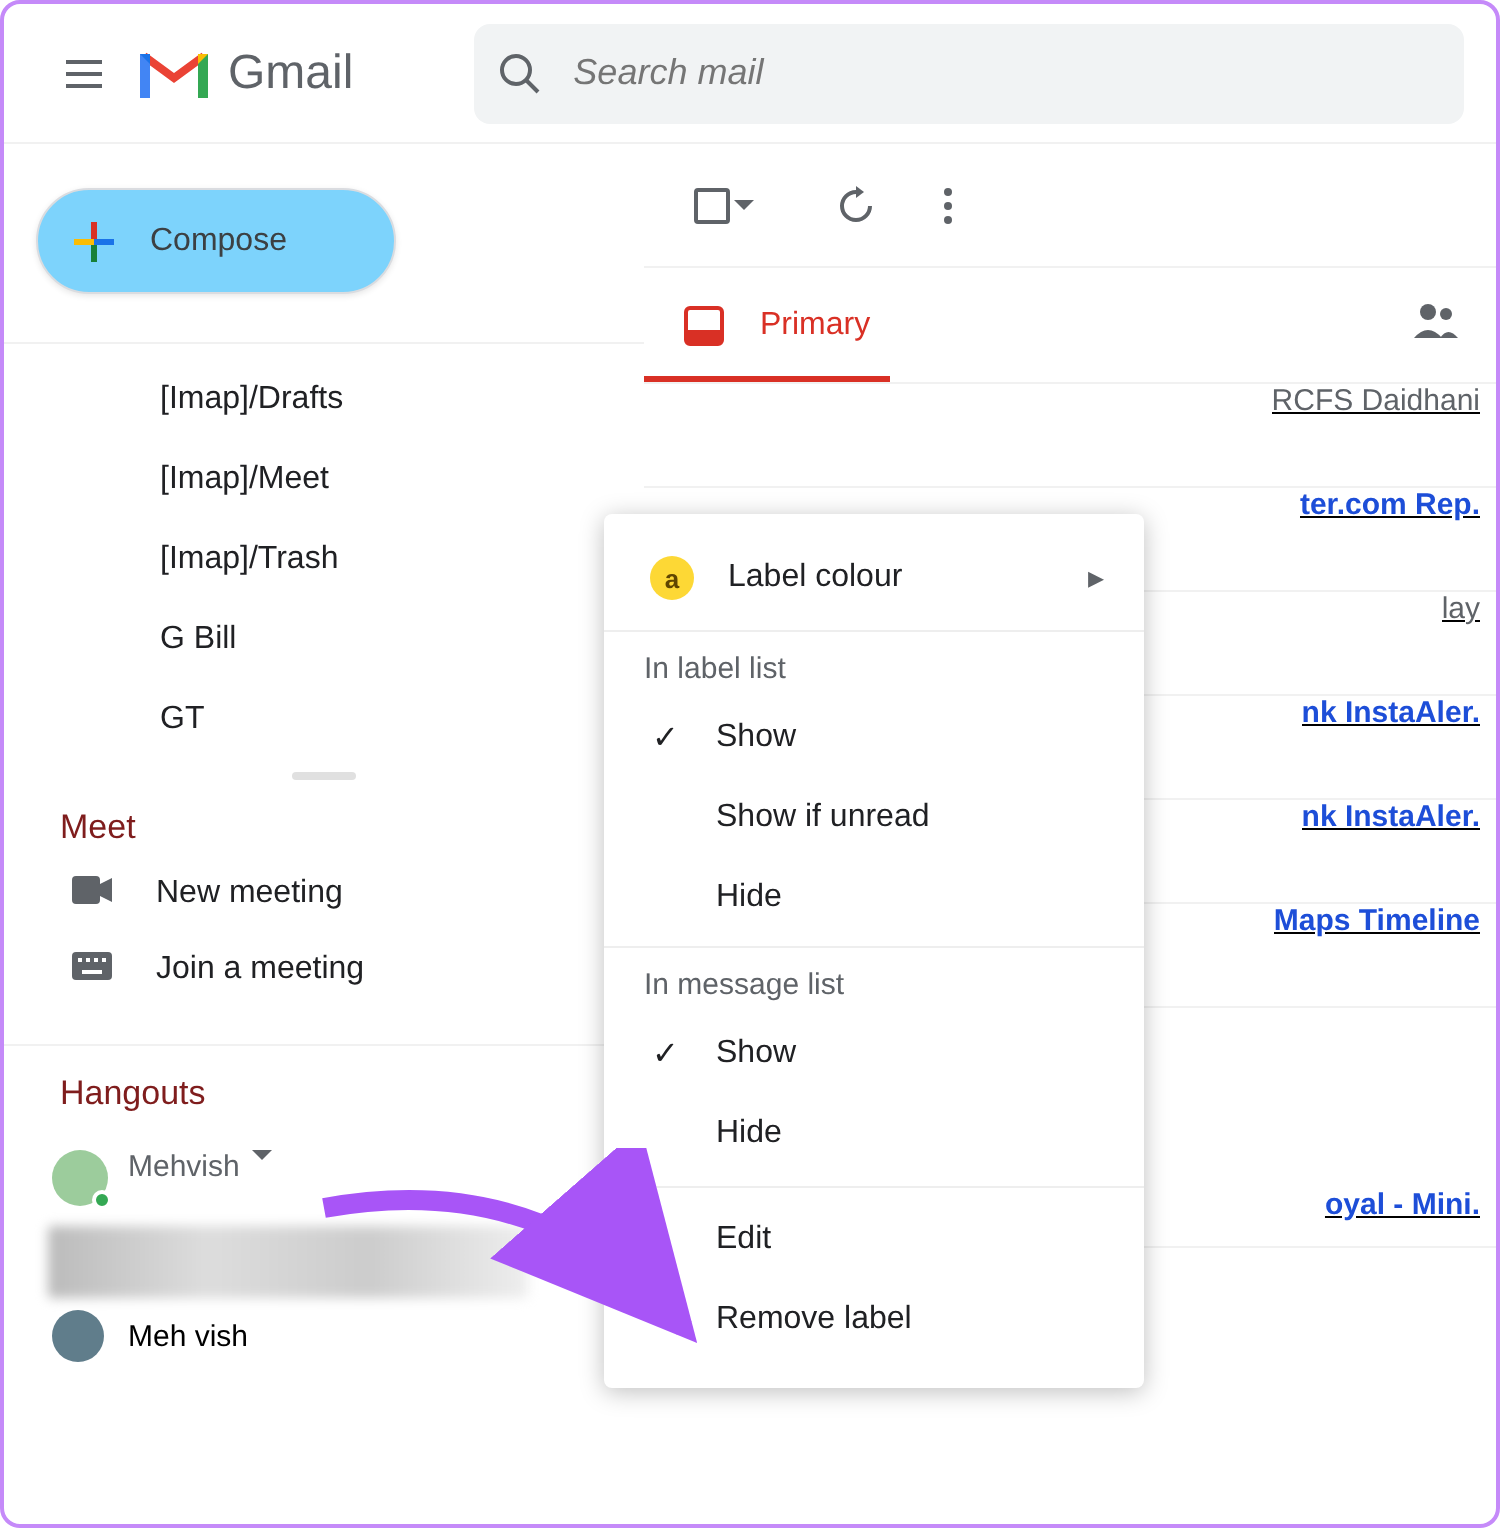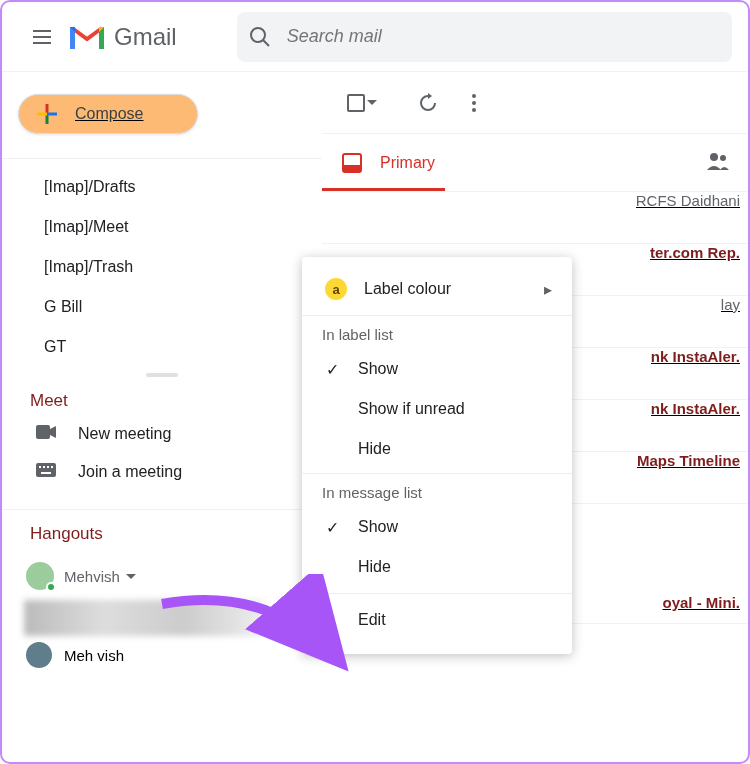--- a/index.html
+++ b/index.html
@@ -7,54 +7,54 @@
   .header { display: flex; align-items: center; height: 70px; padding: 0 16px; border-bottom: 1px solid #f1f1f1; }
   .menu-btn { width: 48px; height: 48px; display: flex; align-items: center; justify-content: center; border-radius: 50%; cursor: pointer; }
   .burger { display: flex; flex-direction: column; gap: 4px; }
   .burger span { width: 18px; height: 2px; background: #5f6368; }
   .logo { display: flex; align-items: center; margin-left: 4px; }
   .gmail-text { font-size: 24px; color: #5f6368; margin-left: 10px; }
   .search { flex: 1; display: flex; align-items: center; background: #f1f3f4; border-radius: 8px; height: 50px; margin-left: 60px; padding: 0 12px; }
   .search input { border: none; background: transparent; font-size: 18px; color: #5f6368; outline: none; flex: 1; margin-left: 16px; font-style: italic; }
   .body { display: flex; height: calc(100% - 70px); }
   .sidebar { width: 320px; padding-top: 10px; position: relative; }
-  .compose { display: flex; align-items: center; background: #fdba74; border: 1px solid #dadce0; border-radius: 28px; height: 40px; padding: 0 26px 0 14px; margin: 12px 0 24px 16px; width: 180px; box-shadow: 0 1px 3px rgba(0,0,0,.1); cursor: pointer; text-decoration: underline; }
+  .compose { display: flex; align-items: center; background: #7dd3fc; border: 1px solid #dadce0; border-radius: 28px; height: 53px; padding: 0 26px 0 14px; margin: 12px 0 24px 16px; width: 180px; box-shadow: 0 1px 3px rgba(0,0,0,.1); cursor: pointer; }
   .compose span.lbl { font-size: 16px; color: #3c4043; margin-left: 14px; font-weight: 500; }
   .labels { border-top: 1px solid #f1f1f1; padding-top: 8px; }
-  .label-item { display: flex; align-items: center; height: 40px; cursor: pointer; font-size: 16px; color: #202124; }
+  .label-item { display: flex; align-items: center; height: 40px; padding-left: 36px; cursor: pointer; font-size: 16px; color: #202124; }
   .label-icon { width: 20px; height: 16px; margin-right: 22px; position: relative; }
   .label-tag { background: #767676; width: 18px; height: 14px; clip-path: polygon(0 0, 75% 0, 100% 50%, 75% 100%, 0 100%); }
   .label-tag.yellow { background: #fdd663; }
   .label-tag.purple { background: #c58af9; }
   .drag { width: 32px; height: 4px; background: #e0e0e0; border-radius: 2px; margin: 6px auto 0; }
   .section-title { font-size: 17px; font-weight: 500; color: #7f1d1d; padding: 14px 0 14px 28px; }
   .meet-item { display: flex; align-items: flex-start; height: 38px; padding-left: 34px; cursor: pointer; font-size: 16px; color: #202124; }
   .meet-item .micon { width: 22px; margin-right: 20px; color: #5f6368; }
   .hangouts { border-top: 1px solid #f1f1f1; margin-top: 8px; }
-  .hg-user { display: flex; align-items: center; padding: 4px 0 10px 24px; font-size: 15px; color: #5f6368; }
+  .hg-user { display: flex; padding: 4px 0 10px 24px; font-size: 15px; color: #5f6368; }
   .avatar { width: 28px; height: 28px; border-radius: 50%; margin-right: 10px; background: #9ccc9c; position: relative; }
   .avatar .dot { width: 10px; height: 10px; background: #34a853; border: 2px solid #fff; border-radius: 50%; position: absolute; bottom: -2px; right: -2px; }
   .blur { width: 240px; height: 36px; margin-left: 22px; background: linear-gradient(90deg,#bbb,#ddd,#ccc,#eee); filter: blur(3px); border-radius:2px; }
   .hg-contact { display: flex; align-items: center; padding: 6px 0 0 24px; font-size: 15px; color: #000000; }
   .small-av { width: 26px; height: 26px; border-radius: 50%; background: #607d8b; margin-right: 12px; }
   .main { flex: 1; }
   .toolbar { display: flex; align-items: center; height: 62px; padding-left: 20px; border-bottom: 1px solid #f1f1f1; gap: 6px; }
   .tb-btn { width: 40px; height: 40px; display: flex; align-items: center; justify-content: center; cursor: pointer; color: #5f6368; }
   .checkbox { width: 18px; height: 18px; border: 2px solid #5f6368; border-radius: 2px; }
   .caret { width: 0; height: 0; border-left: 5px solid transparent; border-right: 5px solid transparent; border-top: 5px solid #5f6368; margin-left: 2px; }
   .tabs { display: flex; align-items: center; height: 58px; border-bottom: 1px solid #f1f1f1; position: relative; text-align: center; }
   .tab { display: flex; align-items: center; padding: 0 20px; height: 100%; cursor: pointer; position: relative; }
   .tab.active { color: #d93025; }
   .tab.active::after { content:''; position: absolute; bottom: 0; left: 0; right: 10px; height: 3px; background: #d93025; }
   .tab .ticon { width: 20px; height: 20px; margin-right: 18px; }
   .tab-label { font-size: 16px; font-weight: 500; }
   .people-icon { margin-left: auto; margin-right: 18px; color: #5f6368; }
   .emails { }
   .email-row { display: flex; align-items: flex-start; height: 52px; padding-left: 20px; border-bottom: 1px solid #f1f1f1; font-size: 15px; text-decoration: underline; }
-  .email-row .sender { margin-left: auto; margin-right: 8px; font-weight: 700; color: #7f1d1d; white-space: nowrap; overflow: hidden; }
+  .email-row .sender { margin-left: auto; margin-right: 8px; font-weight: 700; color: #1d4ed8; white-space: nowrap; overflow: hidden; }
   .email-row .sender.normal { font-weight: 400; color: #5f6368; }
   .context-menu { position: absolute; top: 255px; left: 300px; width: 270px; background: #fff; border-radius: 4px; box-shadow: 0 2px 12px rgba(0,0,0,.25); padding: 10px 0 14px; z-index: 50; }
   .cm-item { display: flex; align-items: center; height: 44px; padding: 0 20px; font-size: 16px; color: #202124; cursor: pointer; position: relative; }
   .cm-item .ci-icon { width: 28px; display: flex; justify-content: center; margin-right: 14px; }
   .cm-item .arrow-r { margin-left: auto; color: #5f6368; }
   .cm-section { padding: 10px 20px 6px; font-size: 15px; color: #5f6368; border-top: 1px solid #eee; margin-top: 4px; }
   .cm-sub { display: flex; align-items: center; height: 40px; padding-left: 24px; font-size: 16px; color: #202124; cursor: pointer; }
   .cm-sub .chk { width: 32px; }
   .sep { height: 1px; background: #eee; margin: 6px 0; }
   .label-chip { width: 22px; height: 22px; background: #fdd835; border-radius: 50%; display: flex; align-items: center; justify-content: center; font-size: 13px; font-weight: 700; color: #5f4500; }
@@ -255,20 +255,24 @@
   </div>
   <div class="cm-sub">
     <span class="chk"></span>
     <span>Hide</span>
   </div>
   <div class="sep"></div>
   <div class="cm-sub">
     <span class="chk"></span>
     <span>Edit</span>
   </div>
+  <div class="cm-sub">
+    <span class="chk"></span>
+    <span>Remove label</span>
+  </div>
 </div>
 
 <svg class="annot-arrow" width="220" height="120">
   <defs>
       <marker id="ah" markerWidth="12" markerHeight="12" refX="9" refY="5" orient="auto">
         <path d="M0 0 L10 5 L0 10 Z" fill="#a855f7"></path>
       </marker>
     </defs>
   <path d="M10 30 Q120 10 190 90" stroke="#a855f7" stroke-width="10" fill="none" marker-end="url(#ah)"></path>
 </svg>

